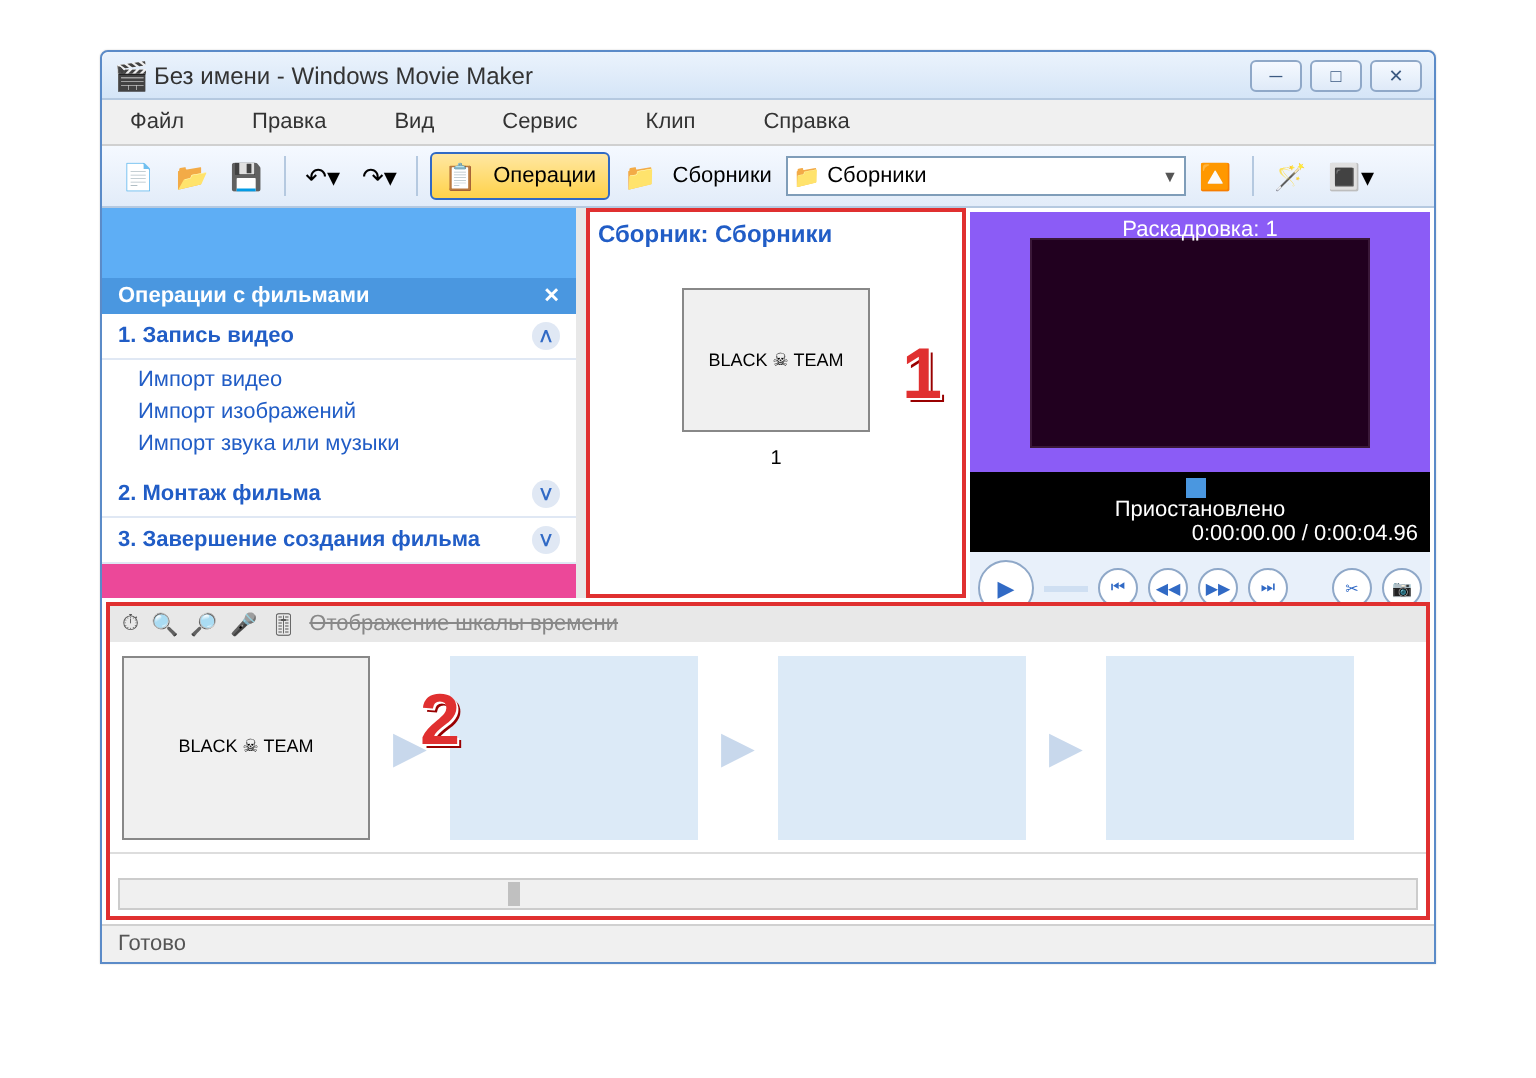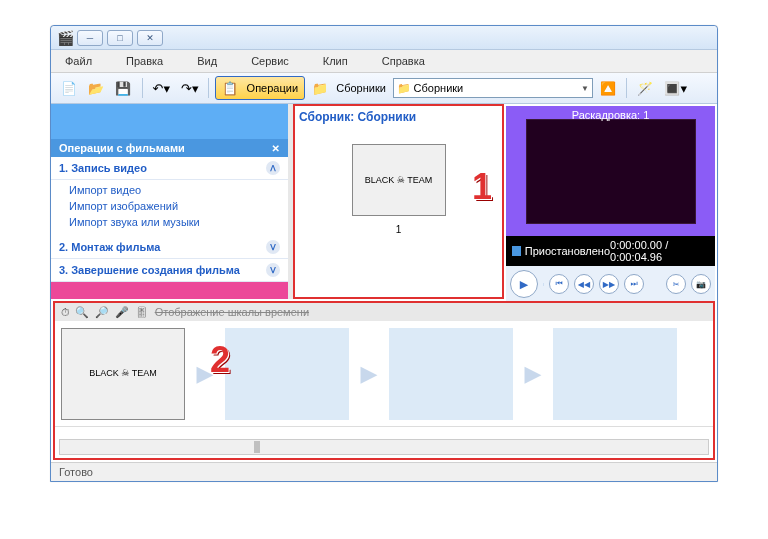--- a/index.html
+++ b/index.html
@@ -23,33 +23,33 @@
 .leftpane{width:237px;background:#ec4899;}
 .lp-top{background:#5eaef5;height:35px;}
 .lp-hdr{background:#4a97e0;color:#fff;padding:3px 8px;font-weight:bold;display:flex;align-items:center;}
 .lp-hdr .x{margin-left:auto;font-size:10px;cursor:pointer;}
 .taskgrp{background:#fff;}
 .tg-title{padding:4px 8px;font-weight:bold;color:#215dc6;border-bottom:1px solid #e0e8f4;display:flex;align-items:center;}
 .tg-title .chev{margin-left:auto;width:14px;height:14px;border-radius:50%;background:#e0e8f4;color:#316ac5;font-size:8px;display:flex;align-items:center;justify-content:center;cursor:pointer;}
 .tg-links{padding:2px 6px 6px 18px;}
 .tg-link{color:#215dc6;padding:2px 0;cursor:pointer;font-size:11px;}
 .splitter{width:5px;background:#e8e8e8;cursor:col-resize;}
-.midcol{width:211px;border:2px solid #e03030;background:#fff;position:relative;padding:4px;}
+.midcol{width:190px;border:2px solid #e03030;background:#fff;position:relative;padding:4px;}
 .mid-title{font-size:12px;font-weight:bold;color:#215dc6;}
 .mid-sub{font-size:10px;color:#555;margin-top:2px;}
 .thumbwrap{margin-top:20px;display:flex;flex-direction:column;align-items:center;}
 .thumb{width:94px;height:72px;border:1px solid #888;background:#f0f0f0;display:flex;align-items:center;justify-content:center;}
 .thumb-label{margin-top:8px;font-size:10px;}
 .callout{position:absolute;font-size:36px;font-weight:bold;color:#e03030;text-shadow:1px 1px 0 #fff,2px 2px 0 #900;}
 .c1{top:60px;right:10px;}
 .rightcol{flex:1;background:#fff;}
 .preview{background:#8b5cf6;height:130px;position:relative;margin:2px 2px 0 2px;display:flex;align-items:center;justify-content:center;}
 .preview-stage{width:170px;height:105px;border:1px solid #3a1838;background:#21001f;}
 .preview-title{position:absolute;top:3px;left:0;right:0;text-align:center;color:#fff;font-size:11px;}
-.preview-bar{background:#000;padding:3px 6px;margin:0 2px;display:flex;align-items:center;color:#fff;font-size:10px;}
+.preview-bar{background:#000;padding:3px 6px;margin:0 2px;display:flex;align-items:center;color:#fff;font-size:10px;flex-direction:column;}
 .preview-bar .sq{width:10px;height:10px;background:#4a97e0;margin-right:4px;}
 .transport{background:#e8f0fa;padding:4px;margin:0 2px;display:flex;align-items:center;gap:5px;}
 .ctrl{width:20px;height:20px;border-radius:50%;border:1px solid #8fa8c8;background:#fff;color:#316ac5;display:flex;align-items:center;justify-content:center;font-size:8px;cursor:pointer;}
 .ctrl.big{width:28px;height:28px;font-size:11px;}
 .timeline-wrap{border:2px solid #e03030;margin:2px;padding:0;position:relative;}
 .tl-toolbar{background:#e8e8e8;height:18px;display:flex;align-items:center;padding:0 6px;color:#555;font-size:10px;}
 .tl-toolbar .ico{margin-right:6px;font-size:11px;}
 .tl-toolbar .txt{text-decoration:line-through;color:#888;}
 .tl-body{height:105px;background:#fff;display:flex;align-items:center;padding:6px;gap:6px;position:relative;}
 .clip-slot{width:124px;height:92px;background:#dceaf7;display:flex;align-items:center;justify-content:center;}
@@ -61,20 +61,21 @@
 .c2{top:18px;left:155px;}
 .statusbar{background:#f0f0f0;padding:3px 8px;border-top:1px solid #d0d0d0;color:#555;}
 .skull{font-size:9px;text-align:center;line-height:1;}
 </style>
 </head>
 <body>
 
 <div class="window">
   <div class="titlebar">
     <span class="title-icon">🎬</span>
+    <span class="title-text">Без имени - Windows Movie Maker</span>
     <div class="winbtns">
       <div class="winbtn">─</div>
       <div class="winbtn">□</div>
       <div class="winbtn">✕</div>
     </div>
   </div>
 
   <div class="menubar">
     <div class="menuitem">Файл</div>
     <div class="menuitem">Правка</div>

